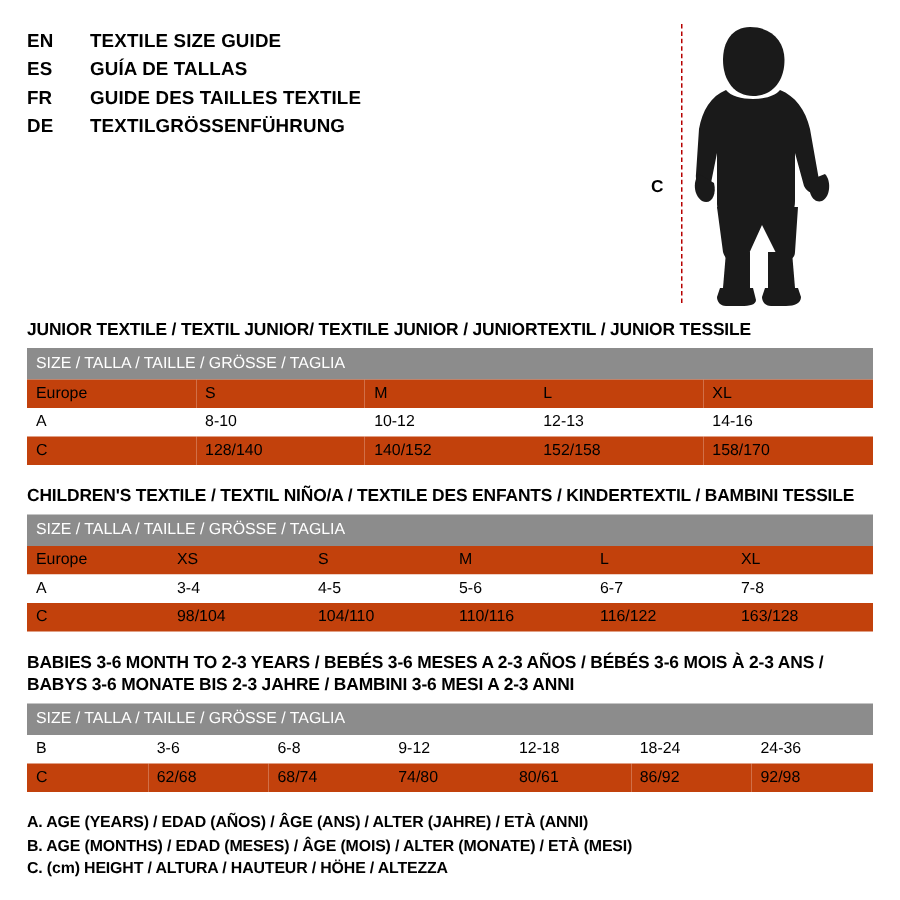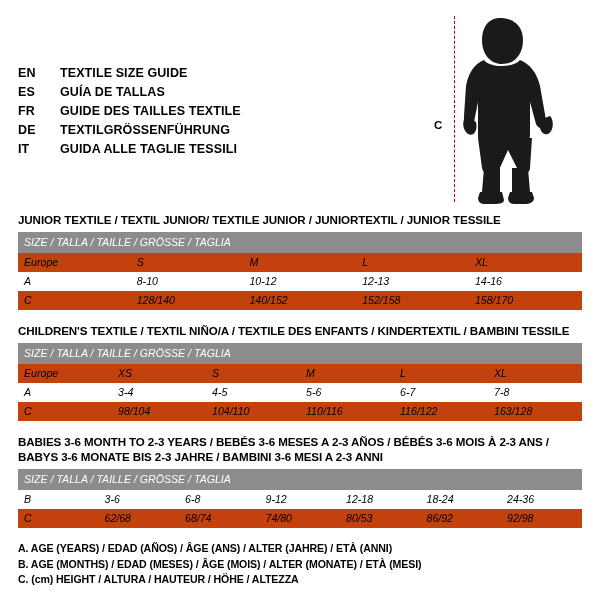--- a/index.html
+++ b/index.html
@@ -20,21 +20,21 @@
     width: 600px;
     height: 600px;
     box-sizing: border-box;
     padding: 14px 18px 8px 18px;
   }
 
   
   .header {
     display: flex;
     flex-direction: row;
-    align-items: center;
+    align-items: flex-start;
     height: 190px;
   }
   .lang-block {
     width: 360px;
     padding-top: 4px;
   }
   .lang-row {
     display: flex;
     flex-direction: row;
     font-size: 12.5px;
@@ -96,21 +96,20 @@
     width: 100%;
     table-layout: fixed;
     font-size: 10.6px;
   }
   table.size-table th,
   table.size-table td {
     text-align: left;
     padding: 3px 0 3px 6px;
     font-weight: normal;
     line-height: 13px;
-    font-style: italic;
   }
   table.size-table thead th {
     background: #8c8c8c;
     color: #ffffff;
     font-weight: normal;
     font-size: 10.6px;
     padding: 4px 0 4px 6px;
   }
   tr.row-shaded td {
     background: #c2410c;
@@ -156,24 +155,20 @@
         <span class="lang-title">GUÍA DE TALLAS</span>
       </div>
       <div class="lang-row">
         <span class="lang-code">FR</span>
         <span class="lang-title">GUIDE DES TAILLES TEXTILE</span>
       </div>
       <div class="lang-row">
         <span class="lang-code">DE</span>
         <span class="lang-title">TEXTILGRÖSSENFÜHRUNG</span>
       </div>
-      <div class="lang-row">
-        <span class="lang-code">IT</span>
-        <span class="lang-title">GUIDA ALLE TAGLIE TESSILI</span>
-      </div>
     </div>
 
     <div class="figure-area">
       <div class="dashline"></div>
       <div class="c-label">C</div>
       <svg class="silhouette" width="120" height="188" viewBox="0 0 120 188">
         <g fill="#1a1a1a">
 
           <path d="M40 2 C28 2 22 12 22 24 C22 38 30 48 42 48 C55 48 63 38 63 24 C63 11 54 2 40 2 Z"></path>
 
@@ -283,21 +278,21 @@
           <td>9-12</td>
           <td>12-18</td>
           <td>18-24</td>
           <td>24-36</td>
         </tr>
         <tr class="row-shaded">
           <td class="label-col">C</td>
           <td>62/68</td>
           <td>68/74</td>
           <td>74/80</td>
-          <td>80/53</td>
+          <td>80/61</td>
           <td>86/92</td>
           <td>92/98</td>
         </tr>
       </tbody>
     </table>
   </div>
 
   <div class="legend">
     <div>A. AGE (YEARS) / EDAD (AÑOS) / ÂGE (ANS) / ALTER (JAHRE) / ETÀ (ANNI)</div>
     <div>B. AGE (MONTHS) / EDAD (MESES) / ÂGE (MOIS) / ALTER (MONATE) / ETÀ (MESI)</div>

